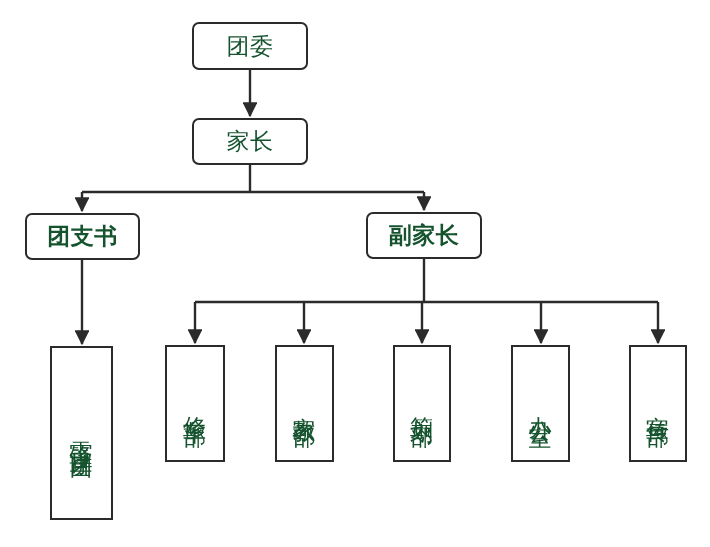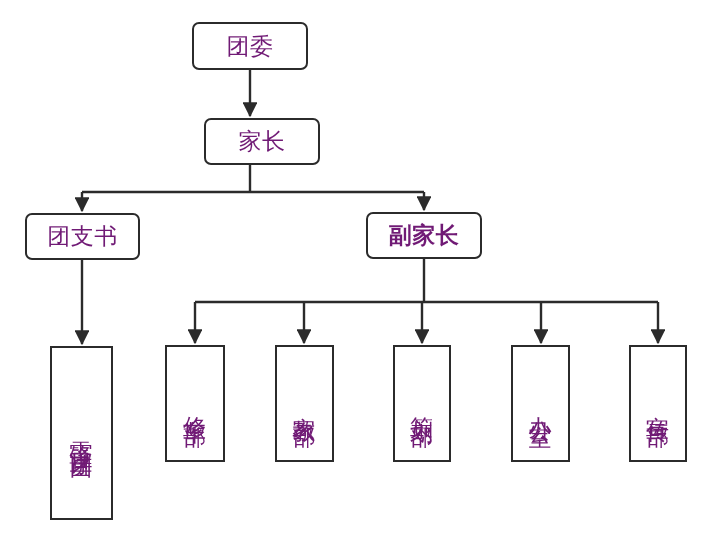--- a/index.html
+++ b/index.html
@@ -38,21 +38,21 @@
     border-radius: 7px;
   }
   .node.sharp {
     border-radius: 0;
   }
   .node-label {
     display: block;
     text-align: center;
     line-height: 1.22;
     letter-spacing: 0.5px;
-    color: #701a75;
+    color: #14532d;
   }
   .node.horizontal .node-label {
     writing-mode: horizontal-tb;
     font-size: 23px;
   }
   .node.vertical .node-label {
     writing-mode: vertical-rl;
     text-orientation: upright;
     font-size: 23px;
     line-height: 1.05;
@@ -89,25 +89,25 @@
       <path d="M 422 302 L 422 343" marker-end="url(#arrow)"></path>
       <path d="M 541 302 L 541 343" marker-end="url(#arrow)"></path>
       <path d="M 658 302 L 658 343" marker-end="url(#arrow)"></path>
     </g>
   </svg>
 
   <div class="node rounded horizontal" style="left:192px; top:22px; width:116px; height:48px;">
     <span class="node-label">团委</span>
   </div>
 
-  <div class="node rounded horizontal" style="left:192px; top:118px; width:116px; height:47px;margin-left:12px;">
+  <div class="node rounded horizontal" style="left:192px; top:118px; width:116px; height:47px;">
     <span class="node-label">家长</span>
   </div>
 
-  <div class="node rounded horizontal" style="left:25px; top:213px; width:115px; height:47px;">
+  <div class="node rounded horizontal" style="left:25px; top:213px; width:115px; height:47px;font-weight:bold;">
     <span class="node-label">团支书</span>
   </div>
 
   <div class="node rounded horizontal" style="left:366px; top:212px; width:116px; height:47px;font-weight:bold;">
     <span class="node-label">副家长</span>
   </div>
 
   <div class="node sharp vertical" style="left:50px; top:346px; width:63px; height:174px;">
     <span class="node-label">雷锋宣讲团</span>
   </div>

